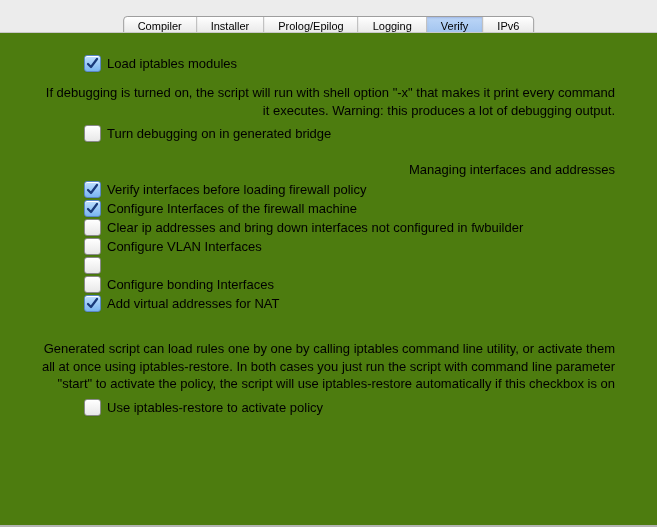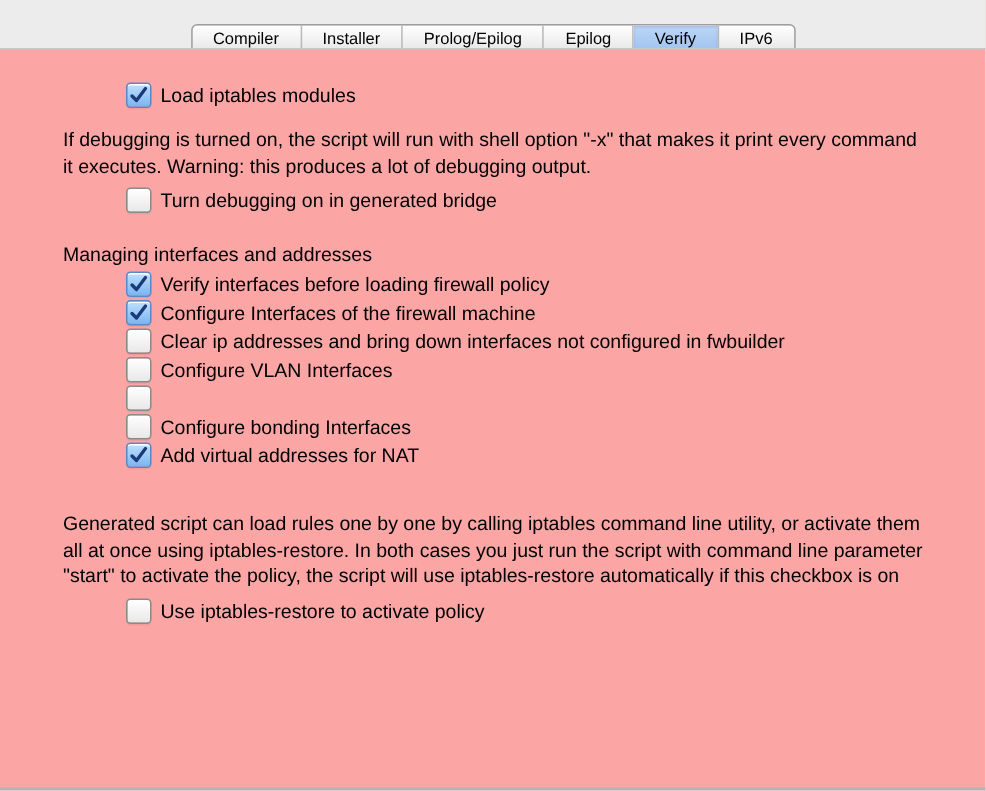--- a/index.html
+++ b/index.html
@@ -46,23 +46,24 @@
     color: #000;
     box-shadow: inset 0 1px 2px rgba(0,0,120,0.15);
   }
 
   
   .panel {
     position: absolute;
     left: 0; right: 0; top: 32px; bottom: 0;
     border-top: 1px solid #c8c8c8;
     border-bottom: 2px solid #b4b4b4;
-    background: #fca5a5;
+    background: #4d7c0f;
     padding: 22px 42px 0 42px;
     box-sizing: border-box;
+    text-align: right;
   }
   .checkbox-row {
     display: flex;
     align-items: center;
     margin: 2px 0 2px 42px;
   }
   .checkbox-row.topgap { margin-top: 0; }
   .plain-text {
     margin: 12px 0 6px 0;
     line-height: 1.35;
@@ -101,21 +102,21 @@
 </style>
 </head>
 <body>
 
 <div class="root">
 
   <div class="tab-strip">
     <div class="tab"><span>Compiler</span></div>
     <div class="tab"><span>Installer</span></div>
     <div class="tab"><span>Prolog/Epilog</span></div>
-    <div class="tab"><span>Epilog</span></div>
+    <div class="tab"><span>Logging</span></div>
     <div class="tab active"><span>Verify</span></div>
     <div class="tab"><span>IPv6</span></div>
   </div>
 
   <div class="panel">
 
     <div class="checkbox-row topgap">
       <span class="cb checked">
         <svg width="13" height="13" viewBox="0 0 13 13">
             <polyline points="2,7 5,10 11,2" stroke="#1a3a7a" stroke-width="2.2" fill="none" stroke-linecap="round" stroke-linejoin="round"></polyline>

